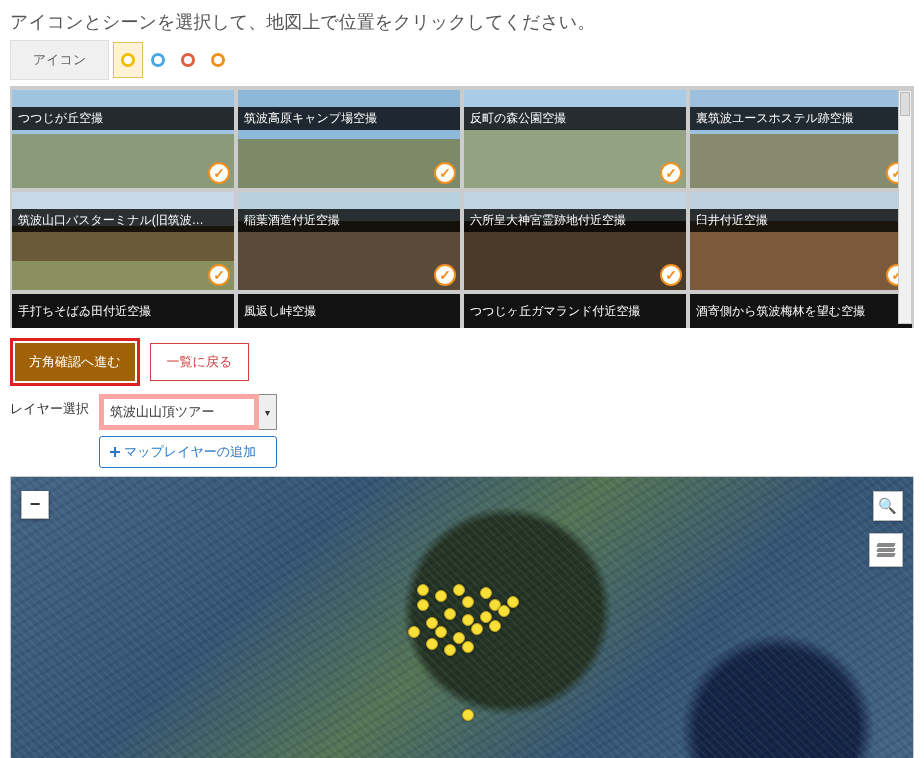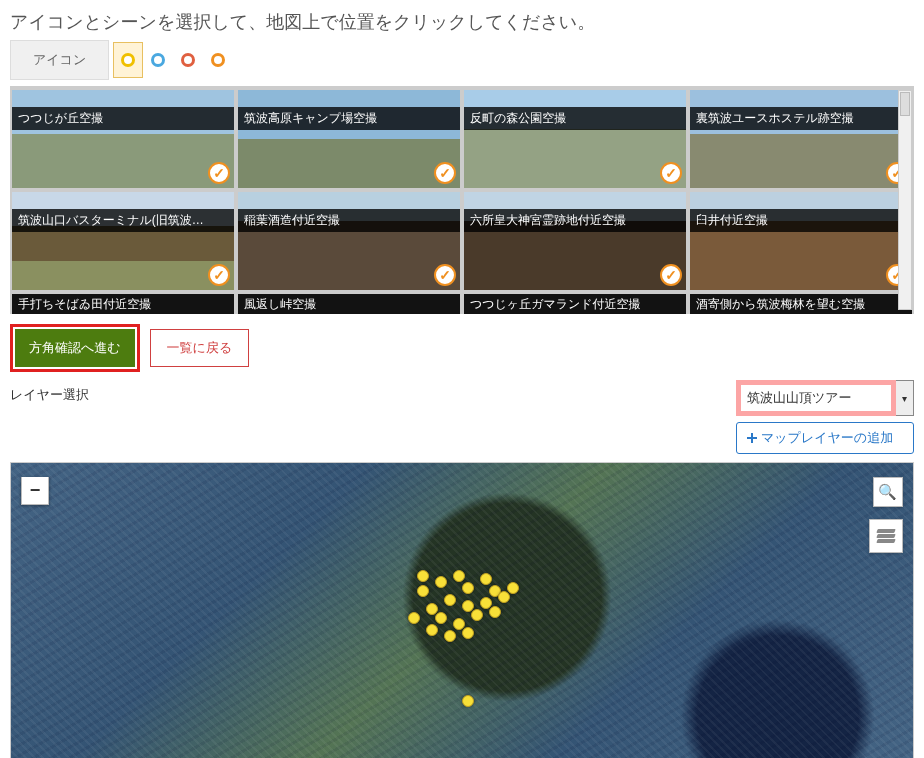--- a/index.html
+++ b/index.html
@@ -18,39 +18,39 @@
   .scene-grid-wrap { background: #ccc; padding: 4px 2px 0 2px; position: relative; }
   .scene-grid { display: grid; grid-template-columns: repeat(4, 1fr); gap: 4px; max-height: 260px; overflow: hidden; }
   .scene-card { position: relative; background: #555; height: 98px; overflow: hidden; cursor: pointer; }
   .scene-title { position: absolute; top: 17px; left: 0; right: 0; background: rgba(0,0,0,0.78); color: #fff; font-size: 12px; padding: 3px 6px; white-space: nowrap; overflow: hidden; text-overflow: ellipsis; }
   .scene-img { width: 100%; height: 100%; }
   .scene-check { position: absolute; bottom: 4px; right: 4px; width: 22px; height: 22px; border-radius: 50%; background: #fff; border: 2px solid #f09020; display: flex; align-items: center; justify-content: center; color: #f09020; font-size: 14px; font-weight: bold; }
   .scroll-track { position: absolute; top: 4px; right: 2px; bottom: 4px; width: 14px; background: #f0f0f0; border: 1px solid #ccc; }
   .scroll-thumb { position: absolute; top: 1px; left: 1px; right: 1px; height: 24px; background: #ddd; border: 1px solid #bbb; }
 
   .scene-row3 { display: grid; grid-template-columns: repeat(4, 1fr); gap: 4px; margin-top: 4px; }
-  .scene-row3 .scene-card { height: 20px; }
+  .scene-row3 .scene-card { height: 34px; }
   .scene-row3 .scene-title { position: static; height: 100%; display: flex; align-items: center; }
 
   
   .bg1 { background: linear-gradient(#9fc4e0 0 45%, #8a9a7a 45% 100%); }
   .bg2 { background: linear-gradient(#8db8d8 0 50%, #7c8a6a 50% 100%); }
   .bg3 { background: linear-gradient(#a8cce8 0 40%, #94a284 40% 100%); }
   .bg4 { background: linear-gradient(#9cc0de 0 45%, #888a70 45% 100%); }
   .bg5 { background: linear-gradient(#c8d8e8 0 35%, #6a5a3a 35% 70%, #8a9060 70% 100%); }
   .bg6 { background: linear-gradient(#b8d0e0 0 30%, #5a4a3a 30% 100%); }
   .bg7 { background: linear-gradient(#c0d4e4 0 30%, #4a3a2a 30% 100%); }
   .bg8 { background: linear-gradient(#bcd0e0 0 30%, #7a5a3a 30% 100%); }
 
   .action-row { display: flex; gap: 10px; margin: 10px 0 8px 0; align-items: center; }
-  .btn-primary { background: #4d7c0f; color: #fff; border: none; padding: 10px 14px; font-size: 13px; cursor: pointer; }
+  .btn-primary { background: #a16207; color: #fff; border: none; padding: 10px 14px; font-size: 13px; cursor: pointer; }
   .highlight-box { border: 3px solid #e02020; padding: 2px; display: inline-block; }
   .btn-outline-red { background: #fff; color: #d04040; border: 1px solid #d04040; padding: 9px 16px; font-size: 13px; cursor: pointer; }
 
-  .layer-row { display: flex; align-items: flex-start; gap: 10px; margin-bottom: 8px; justify-content: space-between; }
+  .layer-row { display: flex; align-items: flex-start; gap: 10px; margin-bottom: 8px; }
   .layer-label { padding-top: 6px; color: #333; font-size: 13px; }
   .layer-controls { display: flex; flex-direction: column; gap: 6px; }
   .select-wrap { display: flex; }
   .select-box { border: 5px solid #fca5a5; background: #fff; padding: 4px 6px; min-width: 160px; font-size: 13px; }
   .select-arrow { border: 1px solid #888; border-left: none; background: #eee; width: 18px; display: flex; align-items: center; justify-content: center; font-size: 10px; cursor: pointer; }
   .btn-add-layer { border: 1px solid #2a78c8; color: #2a78c8; background: #fff; padding: 6px 10px; font-size: 13px; cursor: pointer; display: inline-flex; align-items: center; gap: 4px; border-radius: 3px; }
   .plus-icon { display: inline-block; width: 10px; height: 10px; position: relative; }
   .plus-icon::before, .plus-icon::after { content: ""; position: absolute; background: #2a78c8; }
   .plus-icon::before { left: 4px; top: 0; width: 2px; height: 10px; }
   .plus-icon::after  { top: 4px; left: 0; height: 2px; width: 10px; }

